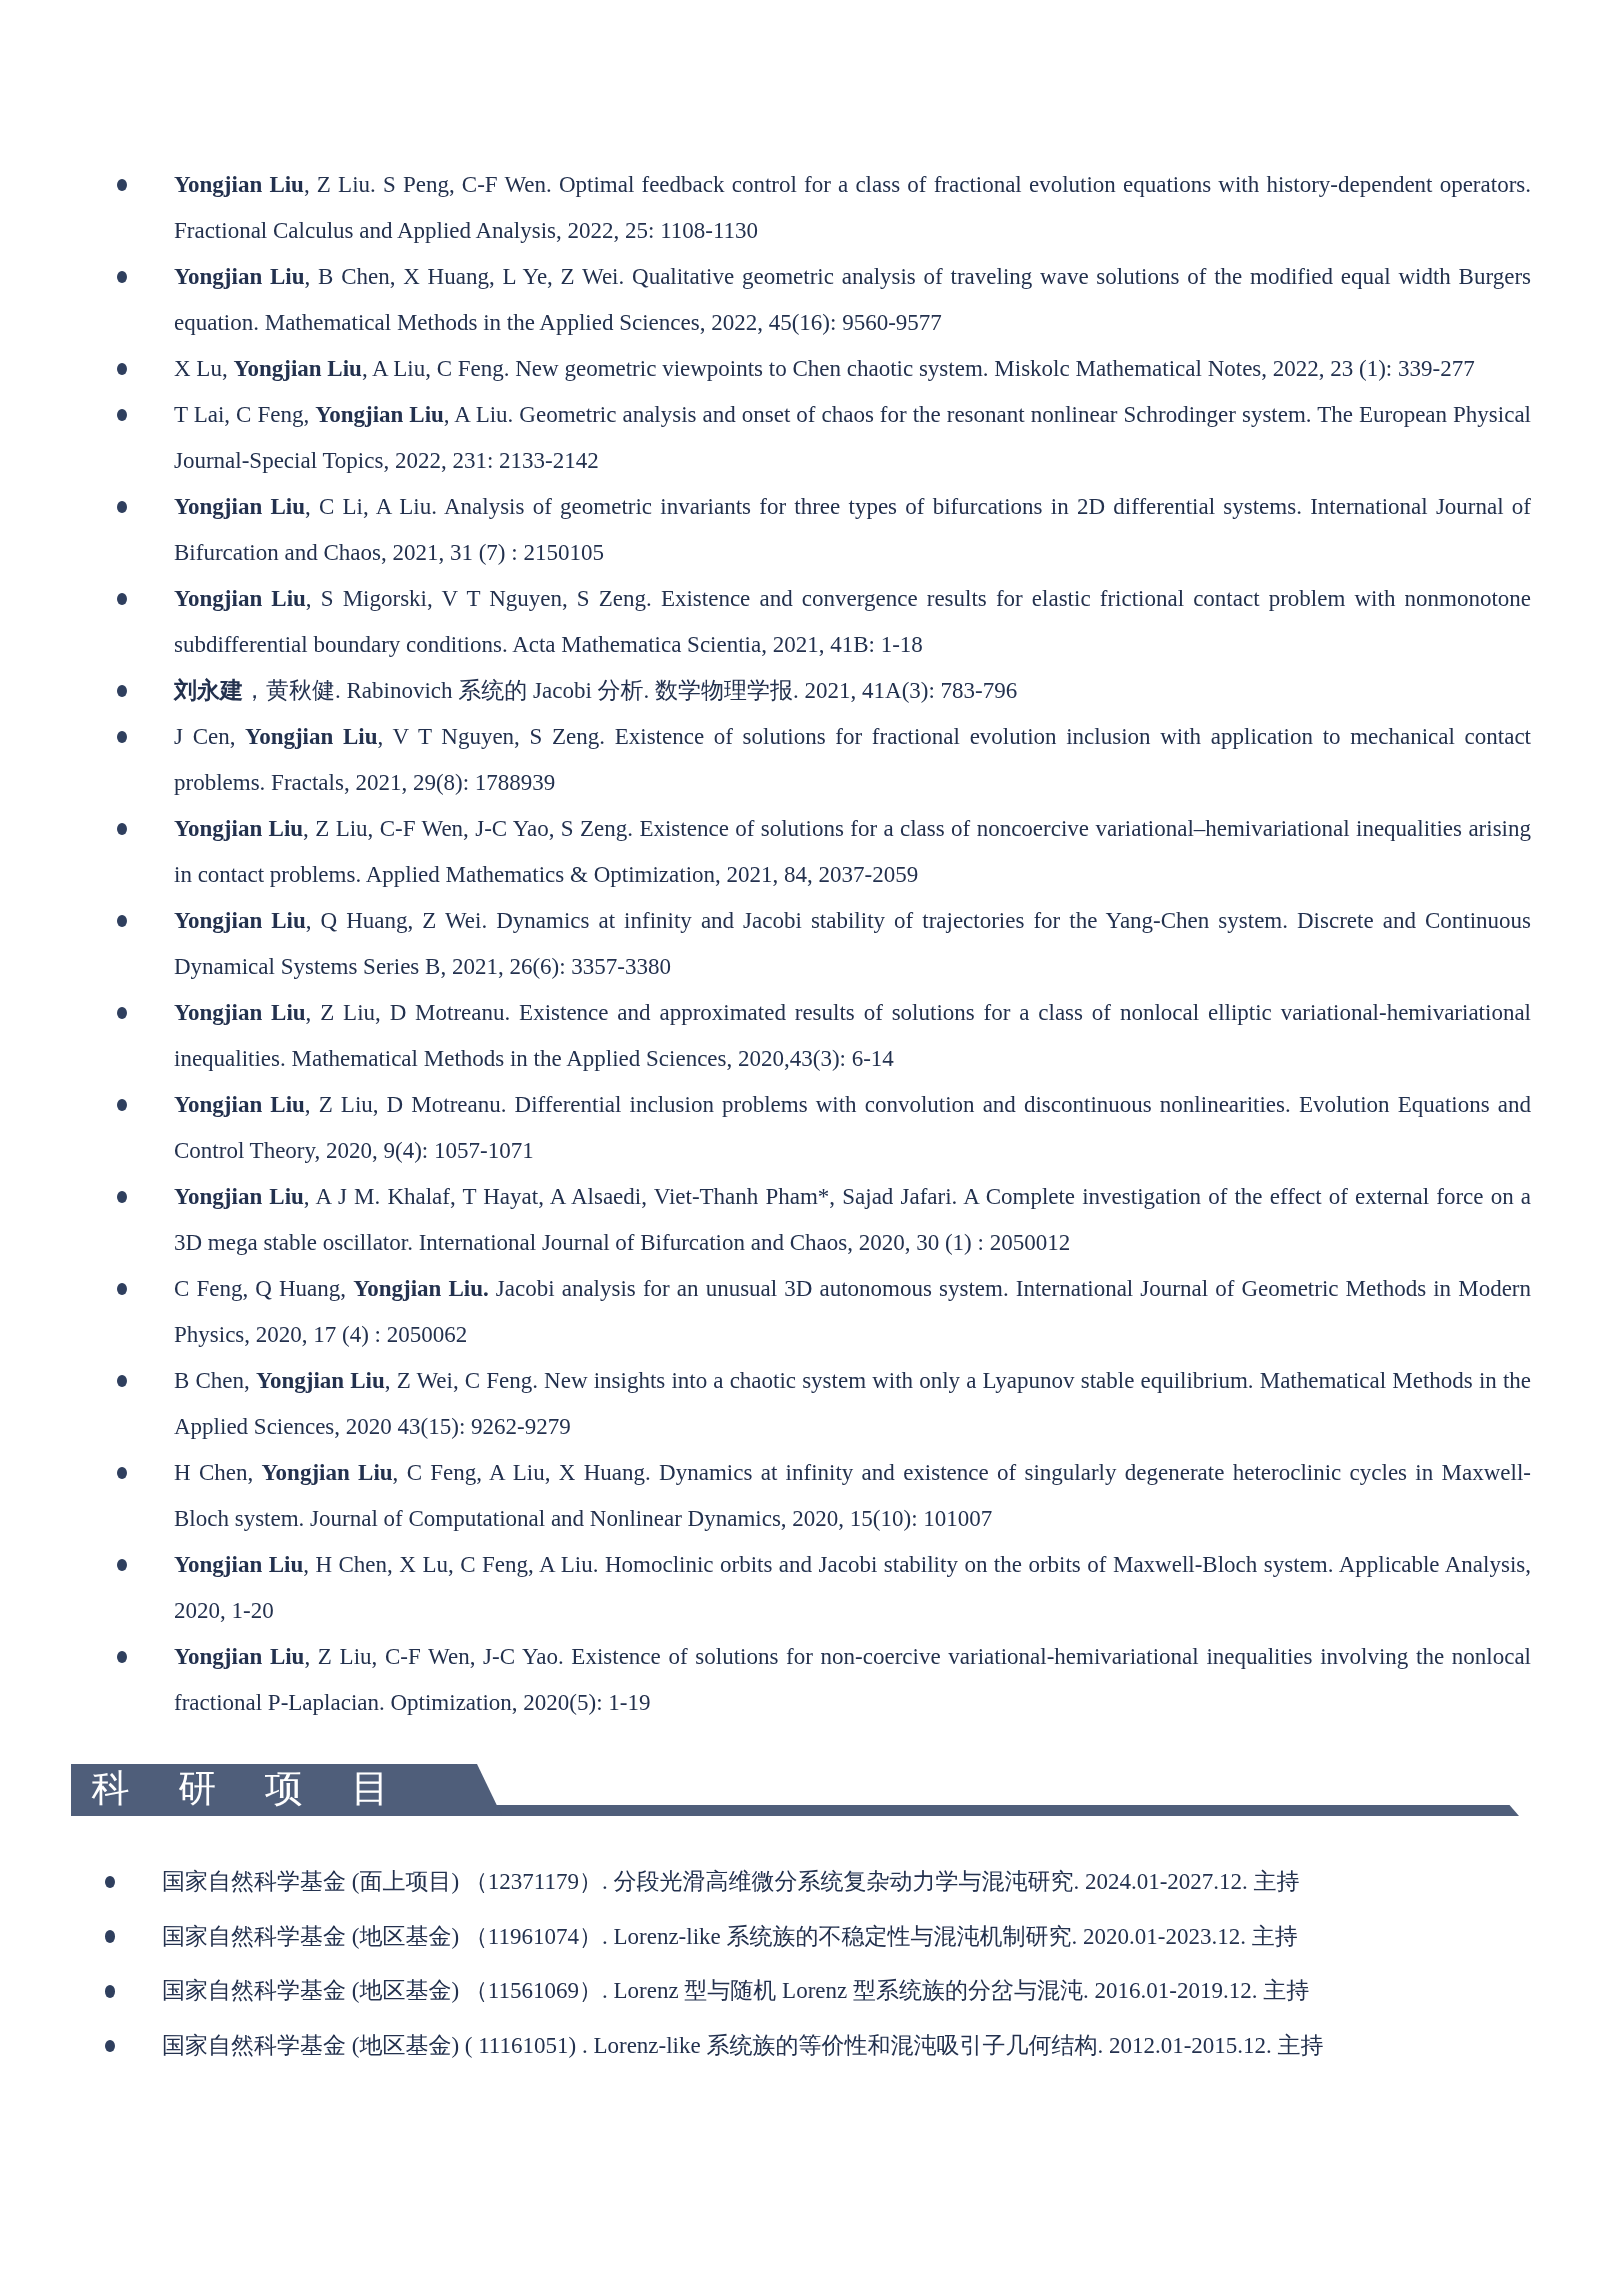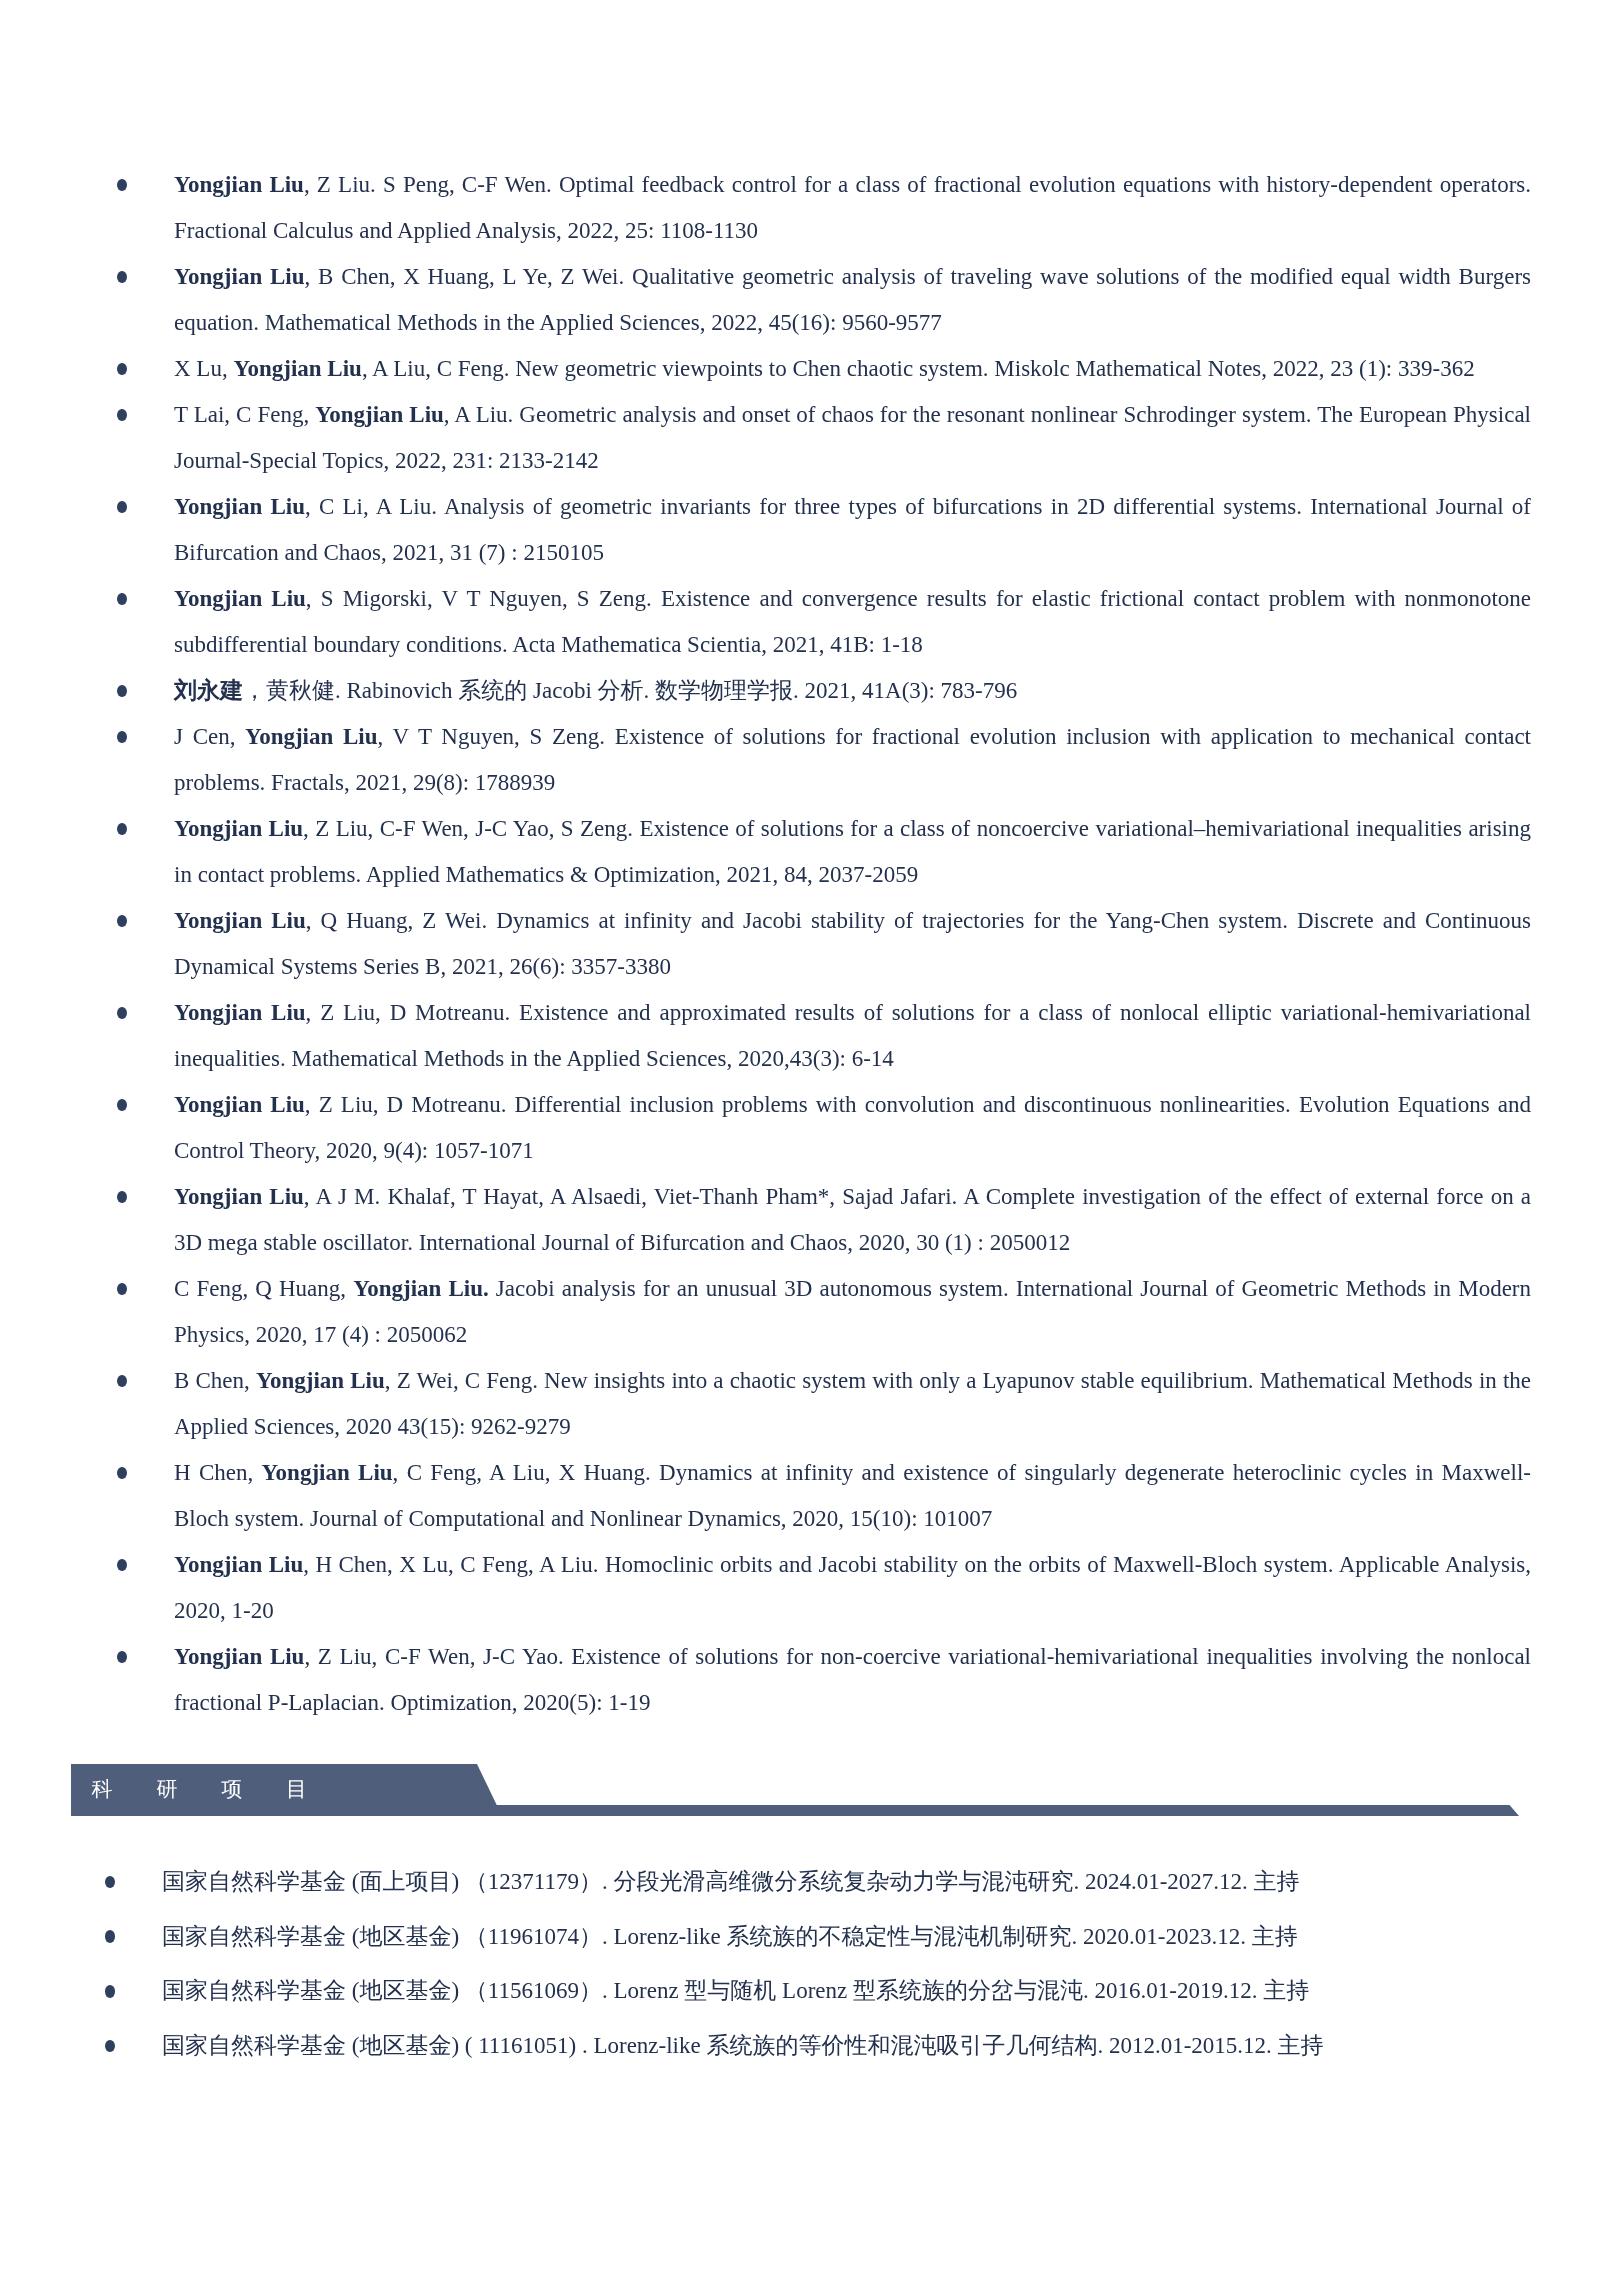--- a/index.html
+++ b/index.html
@@ -47,21 +47,21 @@
     position:absolute;
     left:71px;top:41px;
     width:1448px;height:11px;
     background:var(--banner,#4f5e7a);
     clip-path:polygon(0 0, calc(100% - 9.5px) 0, 100% 100%, 0 100%);
   }
   .banner-title{
     display:block;
     padding-left:20.6px;
     font-family:"Liberation Sans","DejaVu Sans",sans-serif;
-    font-size:21px;
+    font-size:38px;
     letter-spacing:19px;
     line-height:49px;
     color:var(--banner-text,#ffffff);
     white-space:nowrap;
   }
   .projects{
     margin:0;padding:43px 79px 0 0;
     list-style:none;
   }
   .projects li{margin-bottom:8.7px;}
@@ -75,21 +75,21 @@
     <span class="pub-text"><span class="pre"></span><strong class="bold">Yongjian Liu</strong><span class="rest">, Z Liu. S Peng, C-F Wen. Optimal feedback control for a class of fractional evolution equations with history-dependent operators. Fractional Calculus and Applied Analysis, 2022, 25: 1108-1130</span></span>
   </li>
 
   <li>
     <span class="bullet"></span>
     <span class="pub-text"><span class="pre"></span><strong class="bold">Yongjian Liu</strong><span class="rest">, B Chen, X Huang, L Ye, Z Wei. Qualitative geometric analysis of traveling wave solutions of the modified equal width Burgers equation. Mathematical Methods in the Applied Sciences, 2022, 45(16): 9560-9577</span></span>
   </li>
 
   <li>
     <span class="bullet"></span>
-    <span class="pub-text"><span class="pre">X Lu, </span><strong class="bold">Yongjian Liu</strong><span class="rest">, A Liu, C Feng. New geometric viewpoints to Chen chaotic system. Miskolc Mathematical Notes, 2022, 23 (1): 339-362</span></span>
+    <span class="pub-text"><span class="pre">X Lu, </span><strong class="bold">Yongjian Liu</strong><span class="rest">, A Liu, C Feng. New geometric viewpoints to Chen chaotic system. Miskolc Mathematical Notes, 2022, 23 (1): 339-277</span></span>
   </li>
 
   <li>
     <span class="bullet"></span>
     <span class="pub-text"><span class="pre">T Lai, C Feng, </span><strong class="bold">Yongjian Liu</strong><span class="rest">, A Liu. Geometric analysis and onset of chaos for the resonant nonlinear Schrodinger system. The European Physical Journal-Special Topics, 2022, 231: 2133-2142</span></span>
   </li>
 
   <li>
     <span class="bullet"></span>
     <span class="pub-text"><span class="pre"></span><strong class="bold">Yongjian Liu</strong><span class="rest">, C Li, A Liu. Analysis of geometric invariants for three types of bifurcations in 2D differential systems. International Journal of Bifurcation and Chaos, 2021, 31 (7) : 2150105</span></span>

